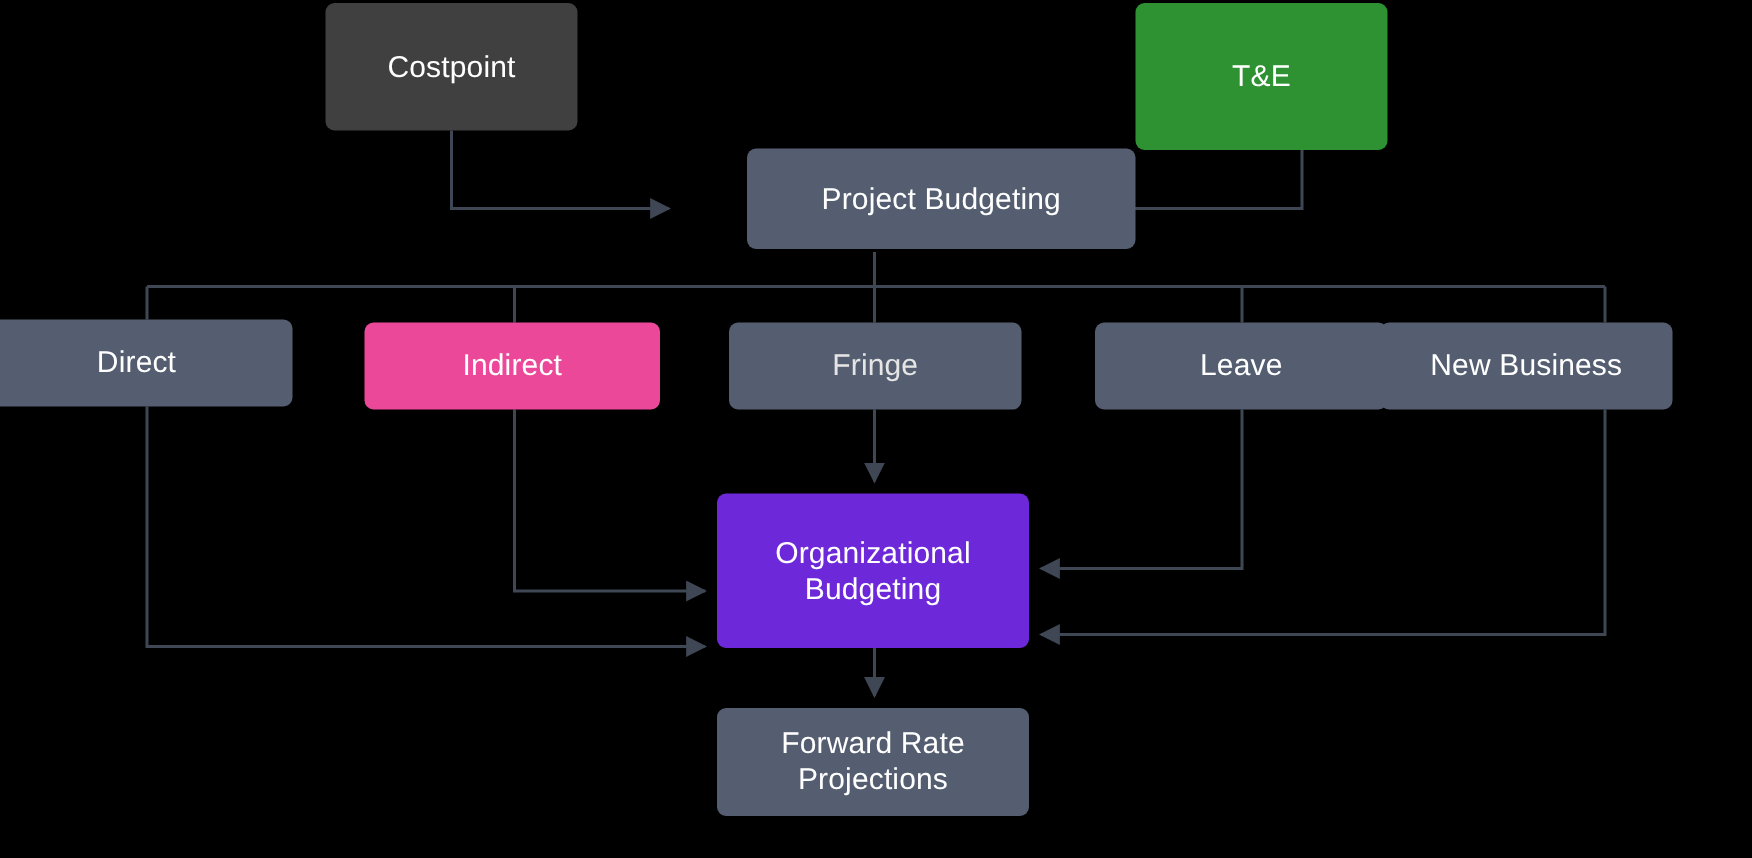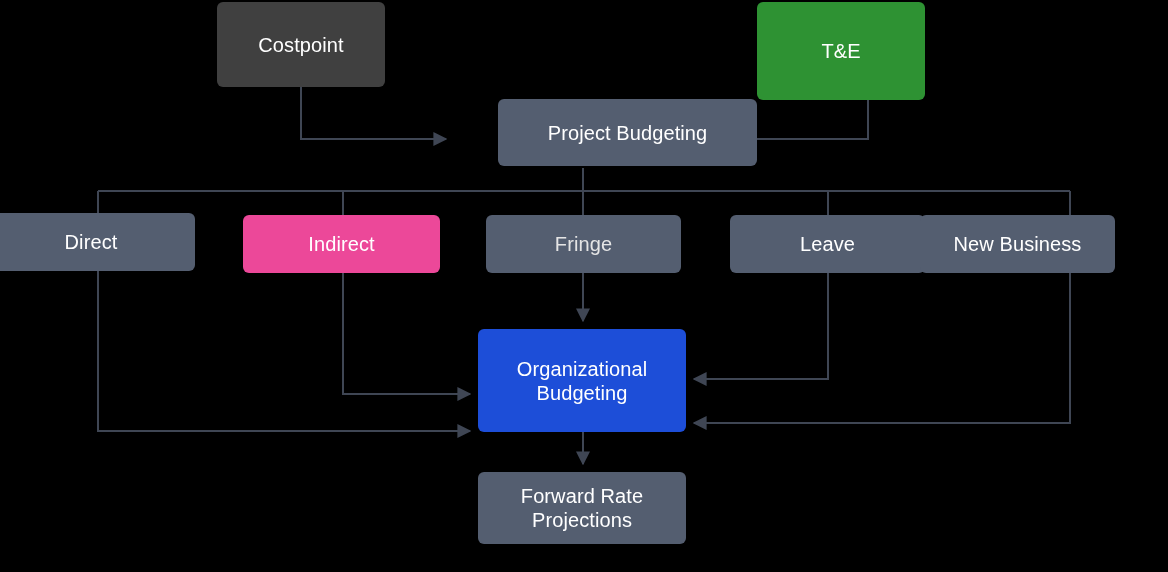--- a/index.html
+++ b/index.html
@@ -115,21 +115,21 @@
   </div>
 
   <div class="node gray" style="left: 730px; top: 215px; width: 195px; height: 58px; background: rgb(84, 94, 112); color: rgb(255, 255, 255);">
     <span class="node-label">Leave</span>
   </div>
 
   <div class="node gray" style="left: 920px; top: 215px; width: 195px; height: 58px; background: rgb(84, 94, 112); color: rgb(255, 255, 255);">
     <span class="node-label">New Business</span>
   </div>
 
-  <div class="node green" style="left: 478px; top: 329px; width: 208px; height: 103px; background: #1d4ed8; color: rgb(255, 255, 255);">
+  <div class="node green" style="left: 478px; top: 329px; width: 208px; height: 103px; background: #6d28d9; color: rgb(255, 255, 255);">
     <span class="node-label">Organizational
 Budgeting</span>
   </div>
 
   <div class="node gray" style="left: 478px; top: 472px; width: 208px; height: 72px; background: rgb(84, 94, 112); color: rgb(255, 255, 255);">
     <span class="node-label">Forward Rate
 Projections</span>
   </div>
 
 </div>

